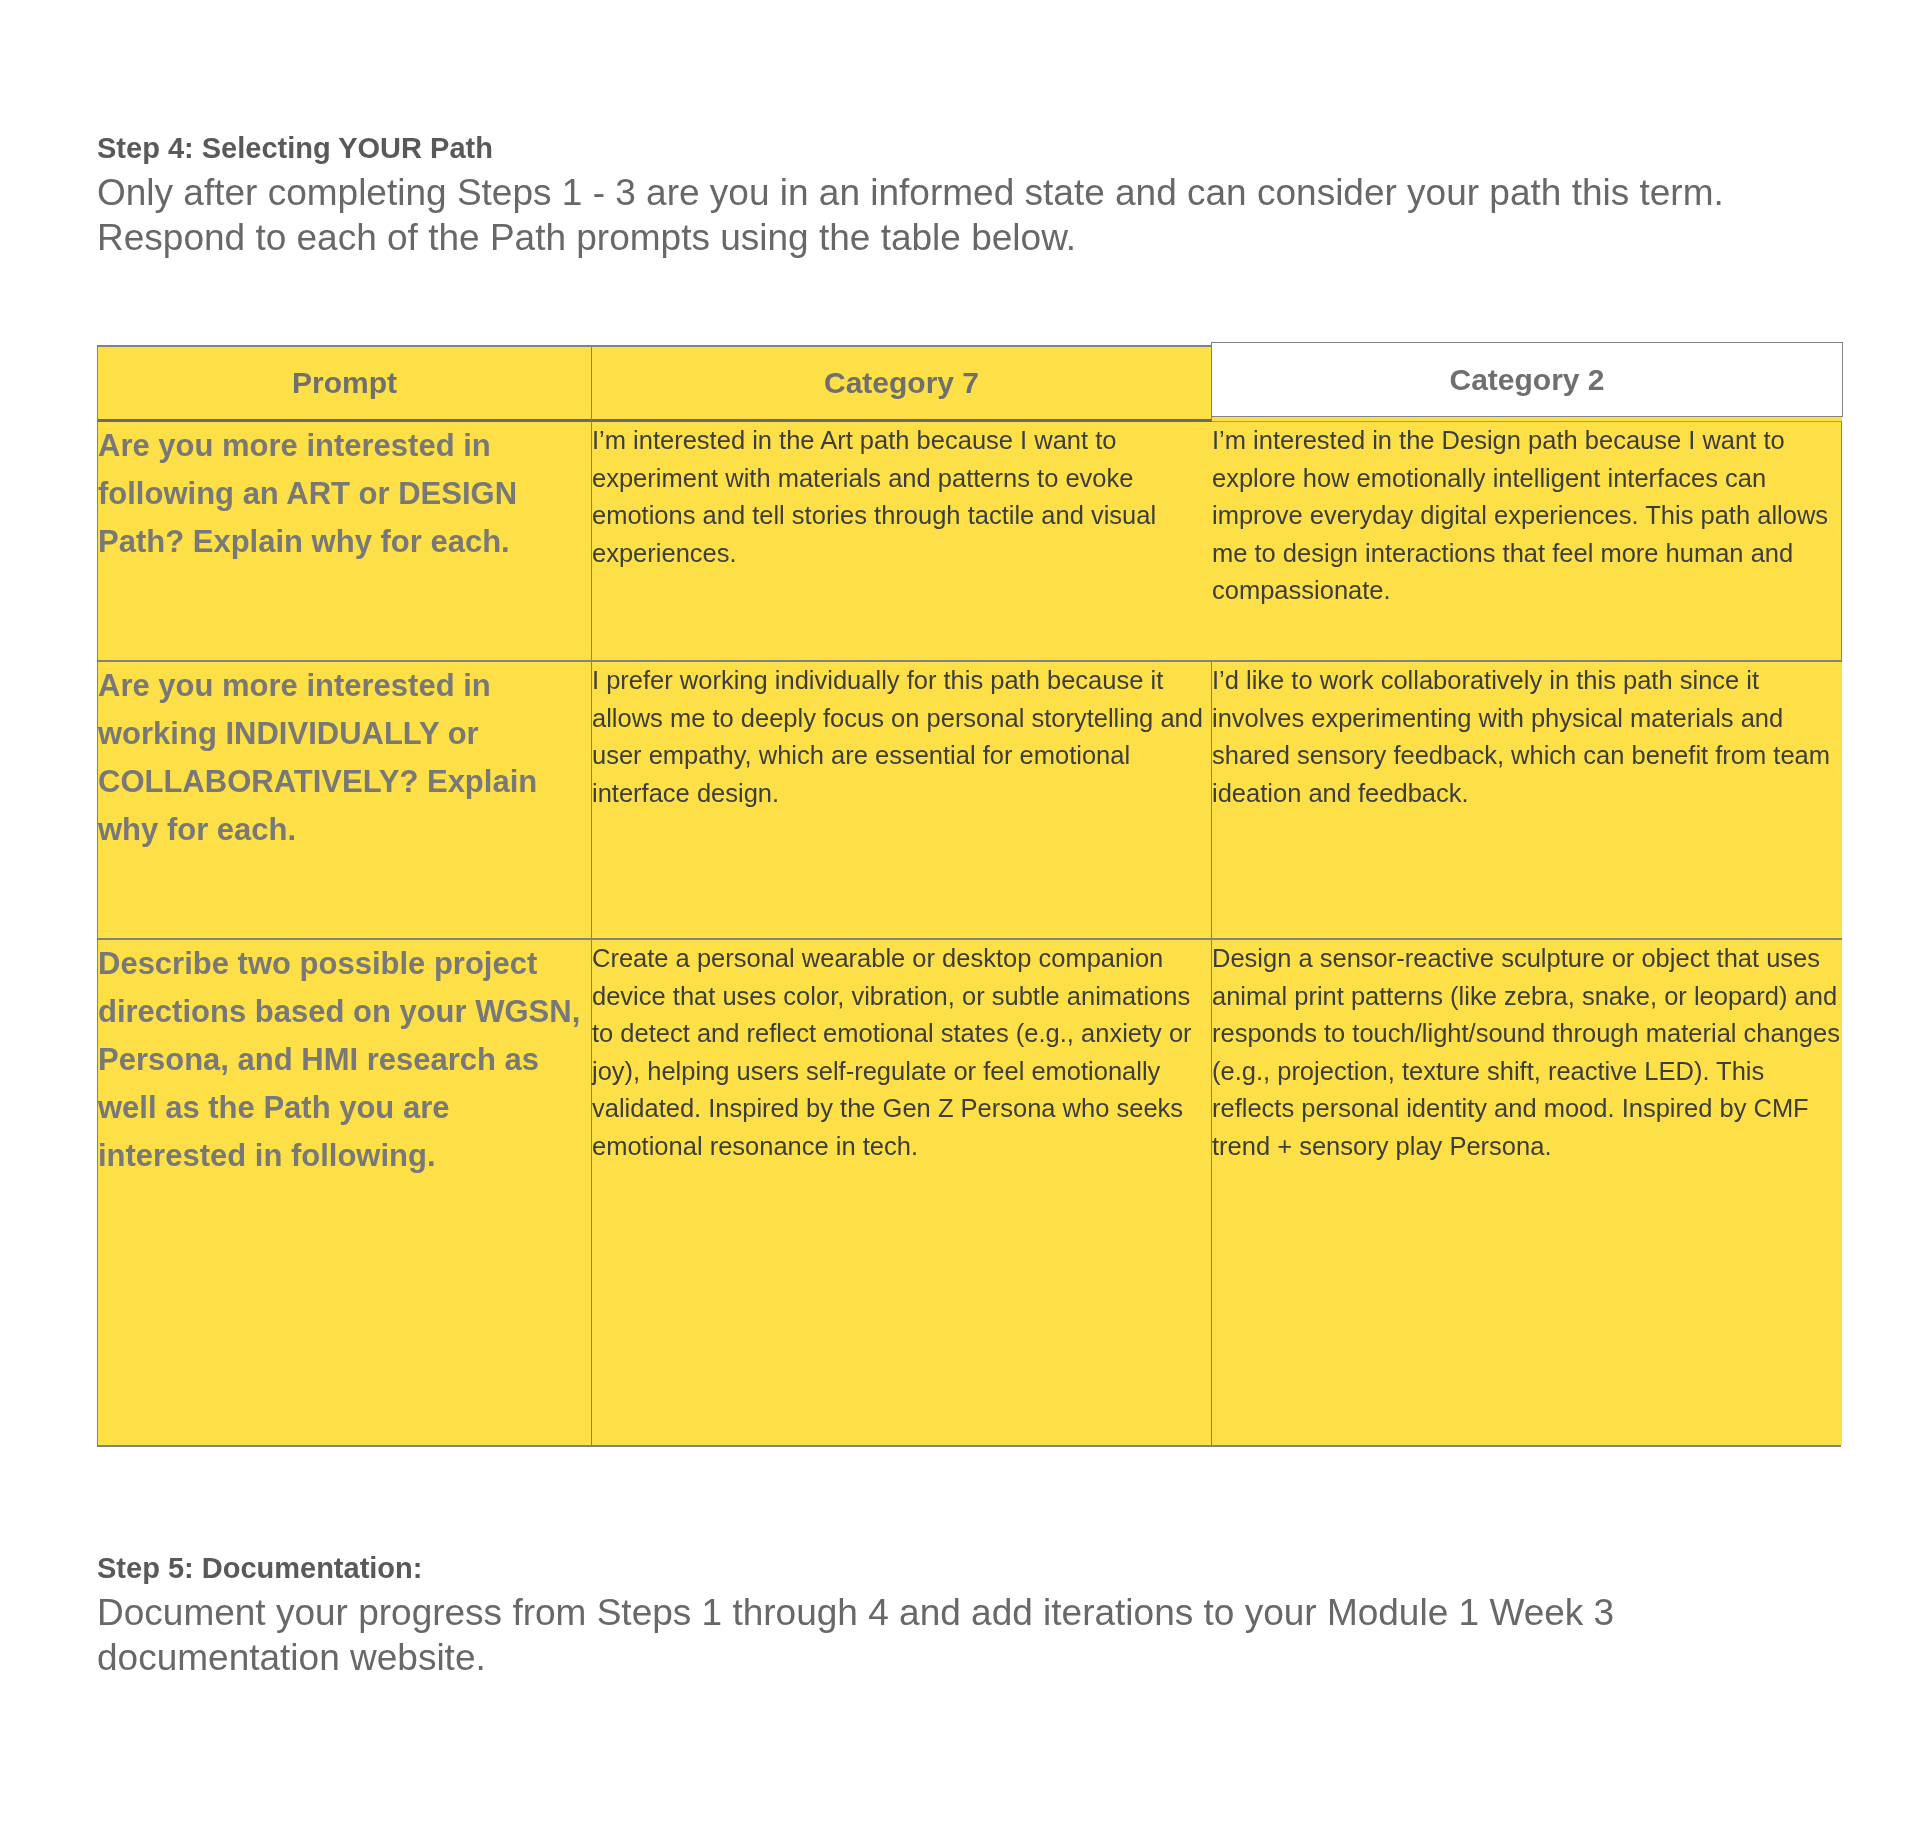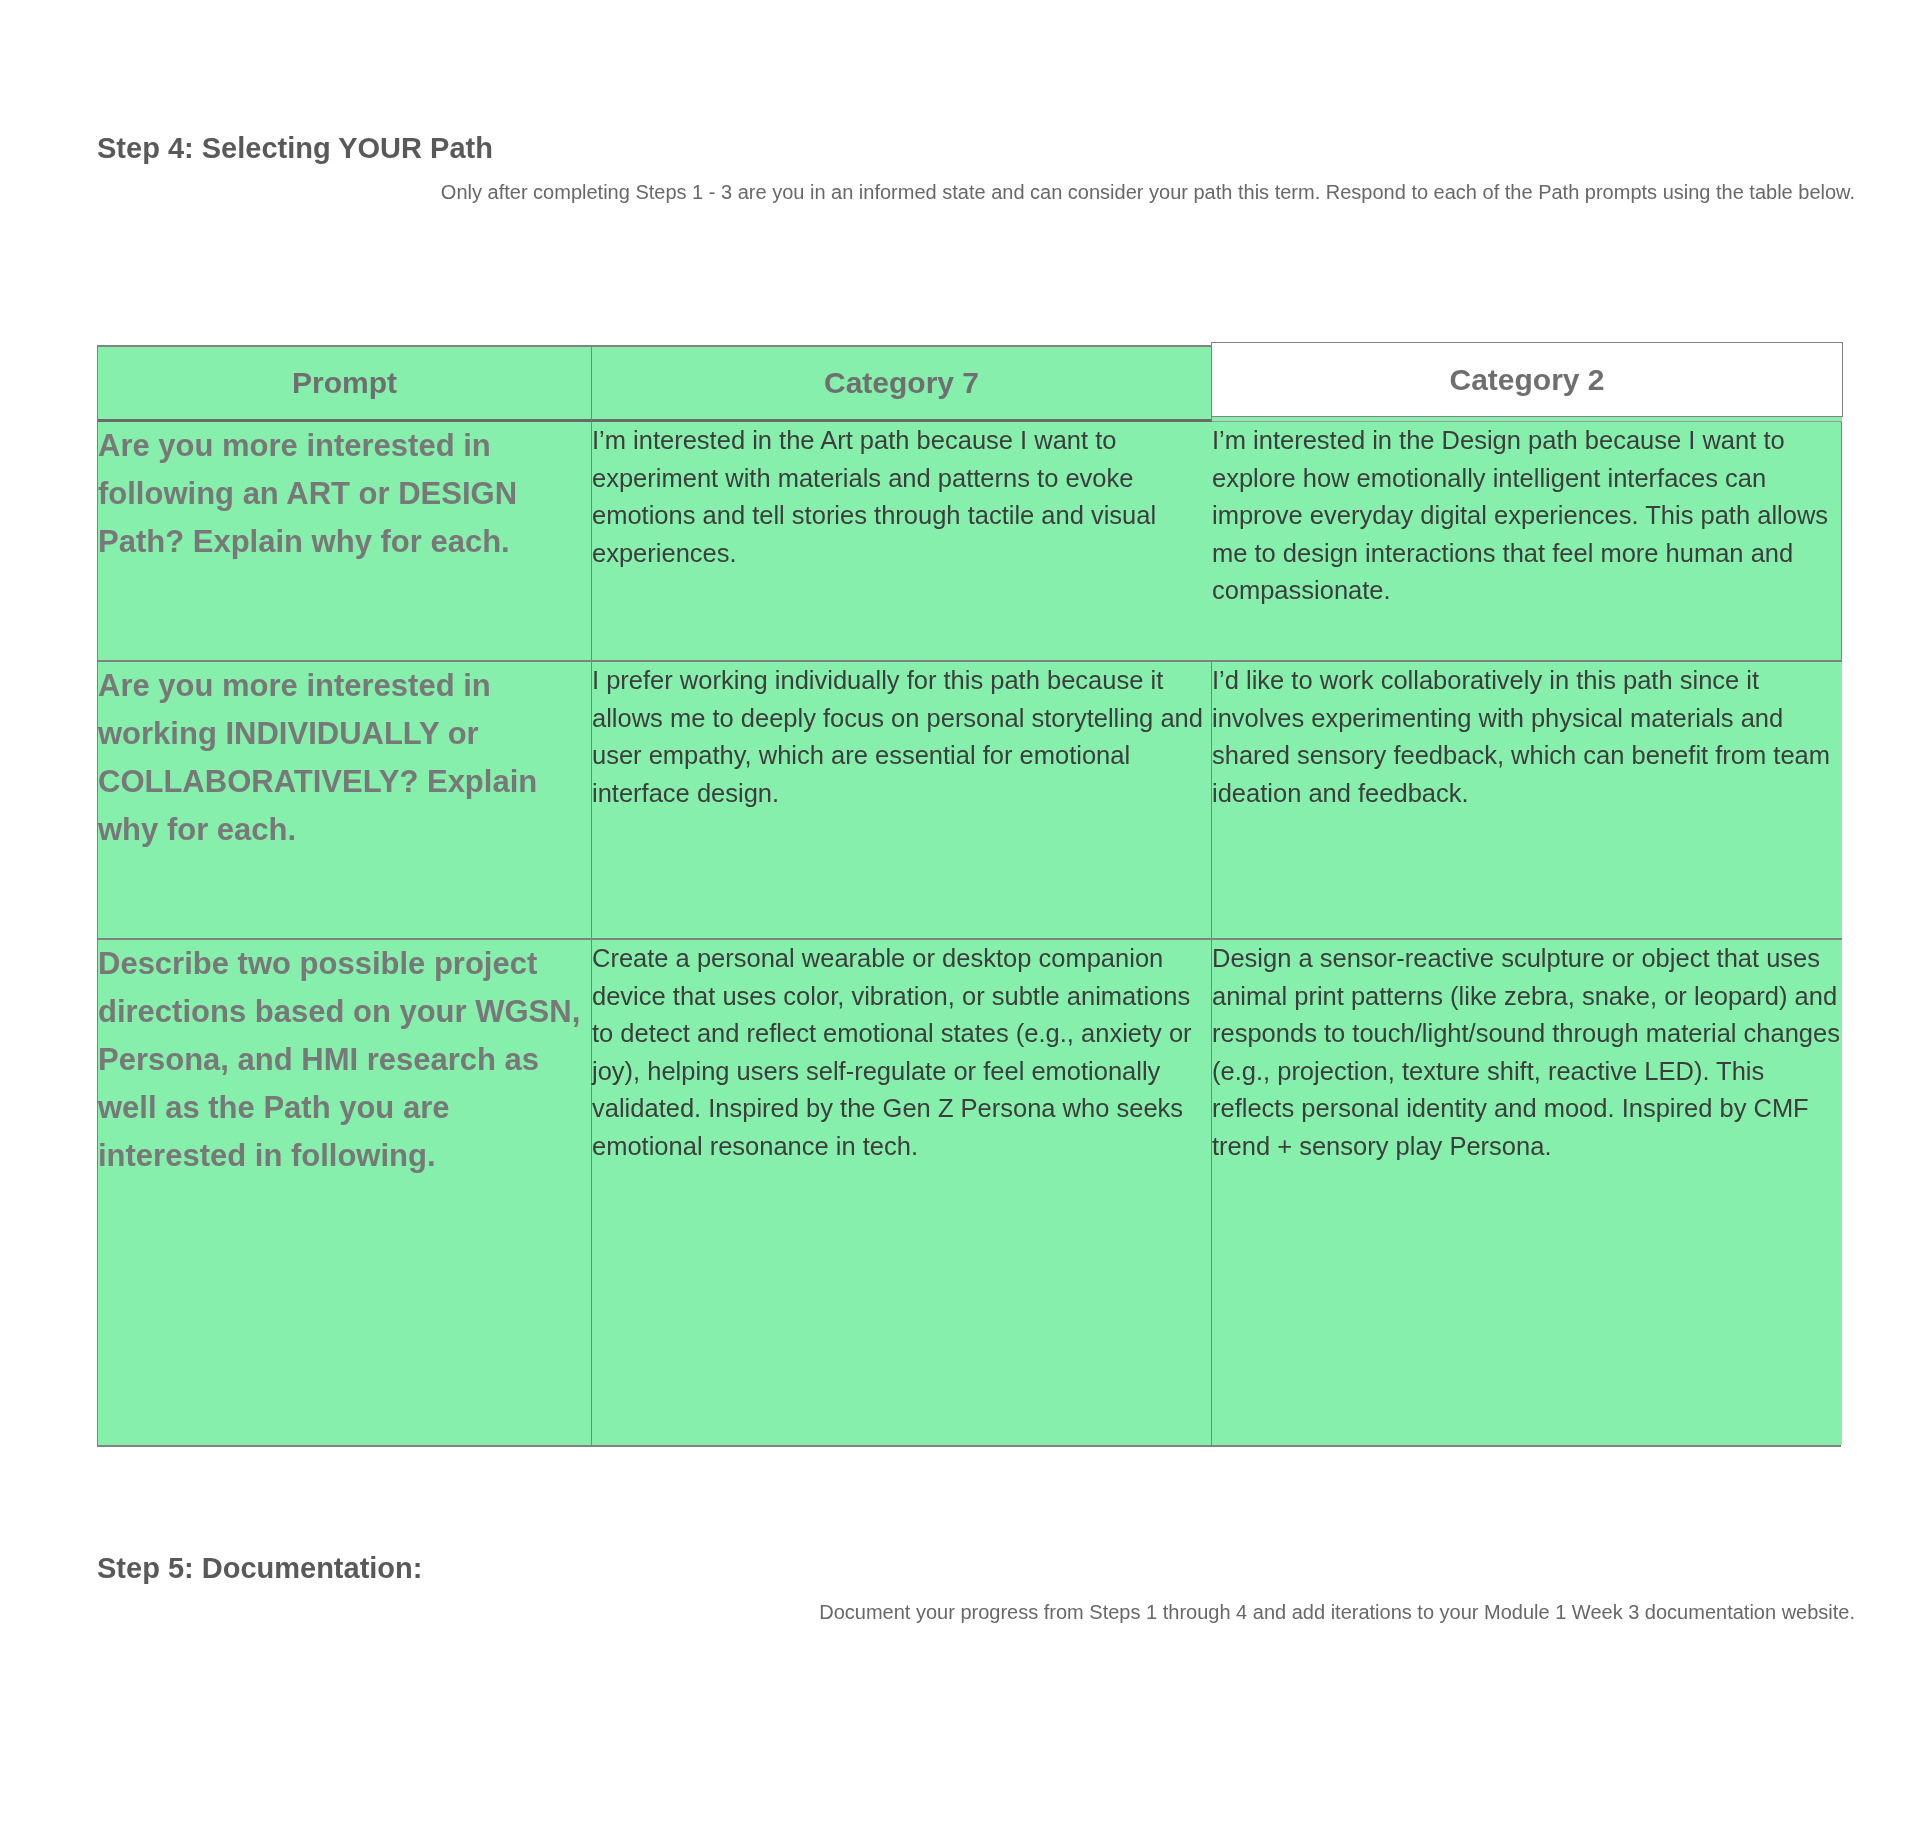--- a/index.html
+++ b/index.html
@@ -18,44 +18,43 @@
   .text-block { position: absolute; left: 97px; width: 1758px; }
   #step4-block { top: 126px; }
   #step5-block { top: 1546px; }
   .block-heading {
     font-size: 29px;
     font-weight: bold;
     color: #595959;
     line-height: 44px;
   }
   .block-desc {
-    font-size: 20px;
+    font-size: 37px;
     color: #686868;
     line-height: 45px;
-    text-align: right;
   }
 
   
   .path-table {
     position: absolute;
     left: 97px;
     top: 345px;
     width: 1744px;
     display: grid;
     grid-template-columns: 494px 620px 630px;
     grid-template-rows: 75px 240px 278px 505px;
     border: 1px solid #828282;
     border-top-width: 2px;
     border-bottom-width: 2px;
     background: #ffffff;
   }
   .cell {
     border-right: 1px solid #828282;
     border-bottom: 2px solid #828282;
-    background: #86efac;
+    background: #fde047;
   }
   .cell.col3 { border-right: none; }
   .cell.lastrow { border-bottom: none; }
 
   .hdr {
     display: flex;
     align-items: center;
     justify-content: center;
     font-size: 30px;
     font-weight: bold;

